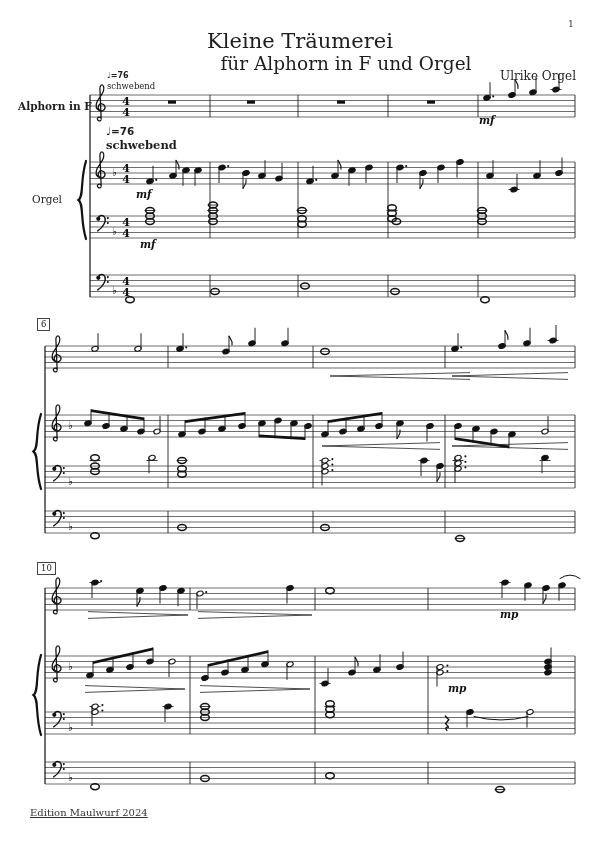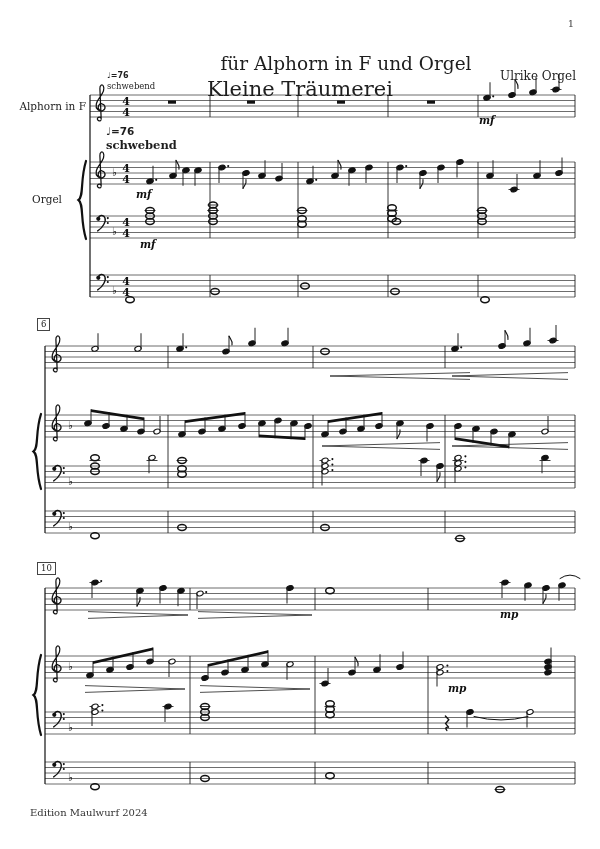--- a/index.html
+++ b/index.html
@@ -1,33 +1,33 @@
 <!DOCTYPE html>
 <html><head>
 <meta charset="utf-8">
 <style>
   html,body{margin:0;padding:0;background:#fff;}
   .page{position:relative;width:600px;height:849px;background:#fff;outline:1px solid #d9d9d9;overflow:hidden;
         font-family:"DejaVu Serif","Liberation Serif",serif;color:#1e1e1e;}
   .furn{position:absolute;white-space:nowrap;}
   .pagenum{right:26px;top:18px;font-size:10px;color:#444;}
-  .title{left:0;top:29px;width:100%;text-align:center;font-size:21px;margin-top:48px;}
+  .title{left:0;top:29px;width:100%;text-align:center;font-size:21px;}
   .subtitle{left:0;top:53px;width:100%;text-align:center;font-size:18.5px;padding-left:46px;}
   .composer{right:24px;top:69px;font-size:12px;}
   .tmark{font-family:"DejaVu Sans","Liberation Sans",sans-serif;}
   .tempo-a-mark{left:107px;top:71px;font-size:8px;font-weight:bold;}
   .tempo-a-expr{left:107px;top:81px;font-size:8.5px;}
   .tempo-o-mark{left:106px;top:125px;font-size:10.5px;font-weight:bold;}
   .tempo-o-expr{left:106px;top:138px;font-size:11.5px;font-weight:bold;}
-  .label-alphorn{left:18px;top:100px;width:68px;text-align:right;font-size:10.5px;}
+  .label-alphorn{left:18px;top:100px;width:68px;text-align:right;font-size:10.5px;font-weight:bold;}
   .label-orgel{left:18px;top:193px;width:58px;text-align:center;font-size:10.5px;}
   .rm{position:absolute;border:1px solid #444;padding:0 3px;font-size:8.5px;line-height:11px;color:#222;background:#fff;}
   .rm1{left:37px;top:318px;}
   .rm2{left:37px;top:562px;}
-  .footer{left:30px;top:807px;font-size:10px;color:#333;}
+  .footer{left:30px;top:807px;font-size:10px;color:#333;text-decoration:underline;}
   #score{position:absolute;left:0;top:0;}
   svg text{fill:#111;}
   .ts{font:bold 11px "DejaVu Serif","Liberation Serif",serif;}
   .fl{font:10.5px "DejaVu Sans","Liberation Sans",sans-serif;}
   .dyn{font:italic bold 10.5px "DejaVu Serif","Liberation Serif",serif;}
 </style>
 </head>
 <body>
 
 <div class="page">

